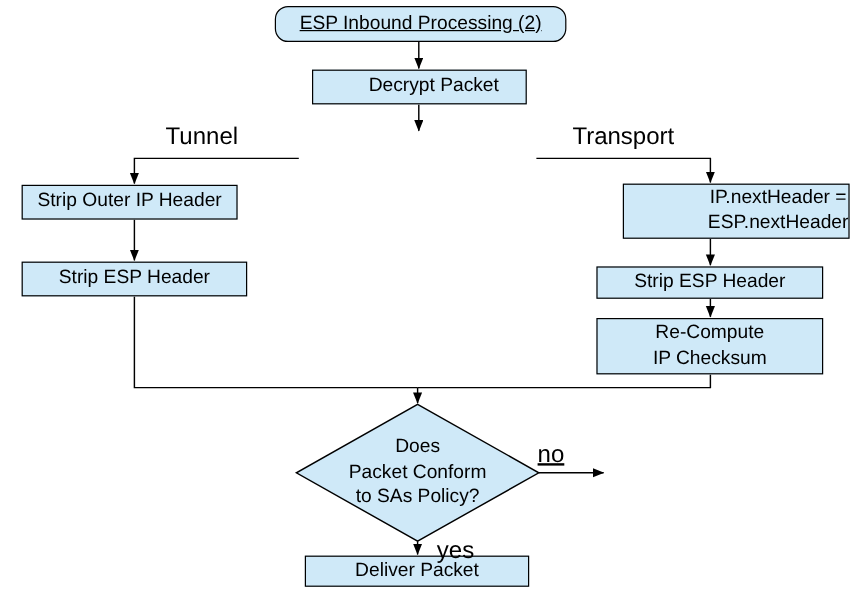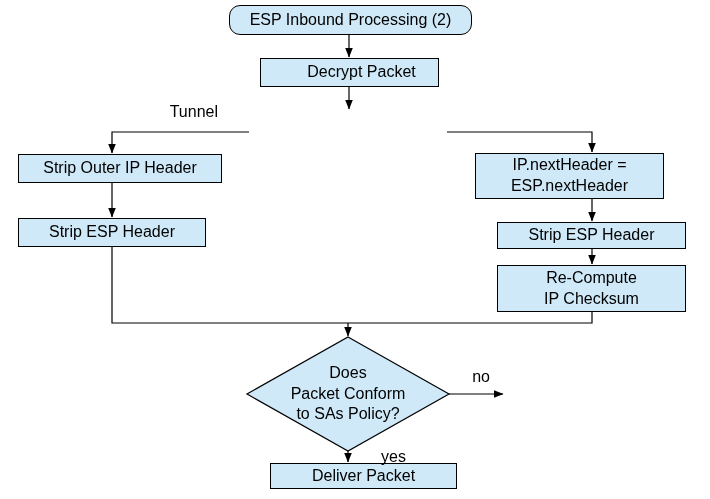--- a/index.html
+++ b/index.html
@@ -14,21 +14,21 @@
     text-align:center;font-size:16px;line-height:1.3;box-sizing:border-box;
   }
   .rect{background:#cfe9f8;border:1.2px solid #000;}
   .rounded{border-radius:11px;}
   .diamond{background:transparent;border:none;}
   .diamond svg{position:absolute;left:0;top:0;width:100%;height:100%;overflow:visible;}
   .diamond polygon{fill:#cfe9f8;stroke:#000000;stroke-width:1.2;}
   .diamond .label{position:relative;z-index:1;}
   .label{white-space:pre-line;}
   .edge-label{
-    position:absolute;font-size:16px;text-align:right;line-height:1.1;
+    position:absolute;font-size:20px;text-align:left;line-height:1.1;
     background:transparent;
   }
 </style>
 </head>
 <body>
 
 <div class="canvas">
 
   <svg class="wires" width="710" height="499" viewBox="0 0 710 499" xmlns="http://www.w3.org/2000/svg">
     <defs>
@@ -43,38 +43,38 @@
     <path class="wire" d="M447 132 L592 132 L592 152" marker-end="url(#arrowhead)"></path>
     <path class="wire" d="M592 199 L592 221" marker-end="url(#arrowhead)"></path>
     <path class="wire" d="M592 249 L592 264" marker-end="url(#arrowhead)"></path>
     <path class="wire" d="M112 247 L112 323 L348 323"></path>
     <path class="wire" d="M592 312 L592 323 L348 323"></path>
     <path class="wire" d="M348 323 L348 336" marker-end="url(#arrowhead)"></path>
     <path class="wire" d="M449 394 L503 394" marker-end="url(#arrowhead)"></path>
     <path class="wire" d="M348 451 L348 462" marker-end="url(#arrowhead)"></path>
   </svg>
 
-  <div class="node rect rounded" style="left:229px;top:5px;width:243px;height:30px;">
+  <div class="node rect rounded" style="left:229px;top:5px;width:243px;height:30px;text-decoration:underline;">
     <span class="label">ESP Inbound Processing (2)</span>
   </div>
 
   <div class="node rect" style="left:260px;top:58px;width:179px;height:29px;padding-left:24px;">
     <span class="label">Decrypt Packet</span>
   </div>
 
 
-  <div class="node rect" style="left:18px;top:154px;width:204px;height:29px;">
+  <div class="node rect" style="left:18px;top:154px;width:180px;height:29px;">
     <span class="label">Strip Outer IP Header</span>
   </div>
 
   <div class="node rect" style="left:18px;top:218px;width:188px;height:29px;">
     <span class="label">Strip ESP Header</span>
   </div>
 
-  <div class="node rect" style="left:475px;top:153px;width:189px;height:46px;">
+  <div class="node rect" style="left:519px;top:153px;width:189px;height:46px;justify-content:flex-end;">
     <span class="label">IP.nextHeader =
 ESP.nextHeader</span>
   </div>
 
   <div class="node rect" style="left:497px;top:222px;width:189px;height:27px;">
     <span class="label">Strip ESP Header</span>
   </div>
 
   <div class="node diamond" style="left:247px;top:337px;width:202px;height:114px;">
     <svg viewBox="0 0 202 114" preserveAspectRatio="none">
@@ -84,21 +84,22 @@
 Packet Conform
 to SAs Policy?</span>
   </div>
 
   <div class="node rect" style="left:497px;top:265px;width:189px;height:47px;">
     <span class="label">Re-Compute
 IP Checksum</span>
   </div>
 
 
-  <div class="node rect" style="left:270px;top:463px;width:187px;height:26px;">
+  <div class="node rect" style="left:254px;top:463px;width:187px;height:26px;">
     <span class="label">Deliver Packet</span>
   </div>
 
   <div class="edge-label" style="left:138px;top:103px;width:80px;">Tunnel</div>
-  <div class="edge-label" style="left:448px;top:368px;width:42px;">no</div>
+  <div class="edge-label" style="left:477px;top:103px;width:92px;">Transport</div>
+  <div class="edge-label" style="left:448px;top:368px;width:42px;text-decoration:underline;">no</div>
   <div class="edge-label" style="left:364px;top:448px;width:42px;">yes</div>
 
 </div>
 
 </body></html>

